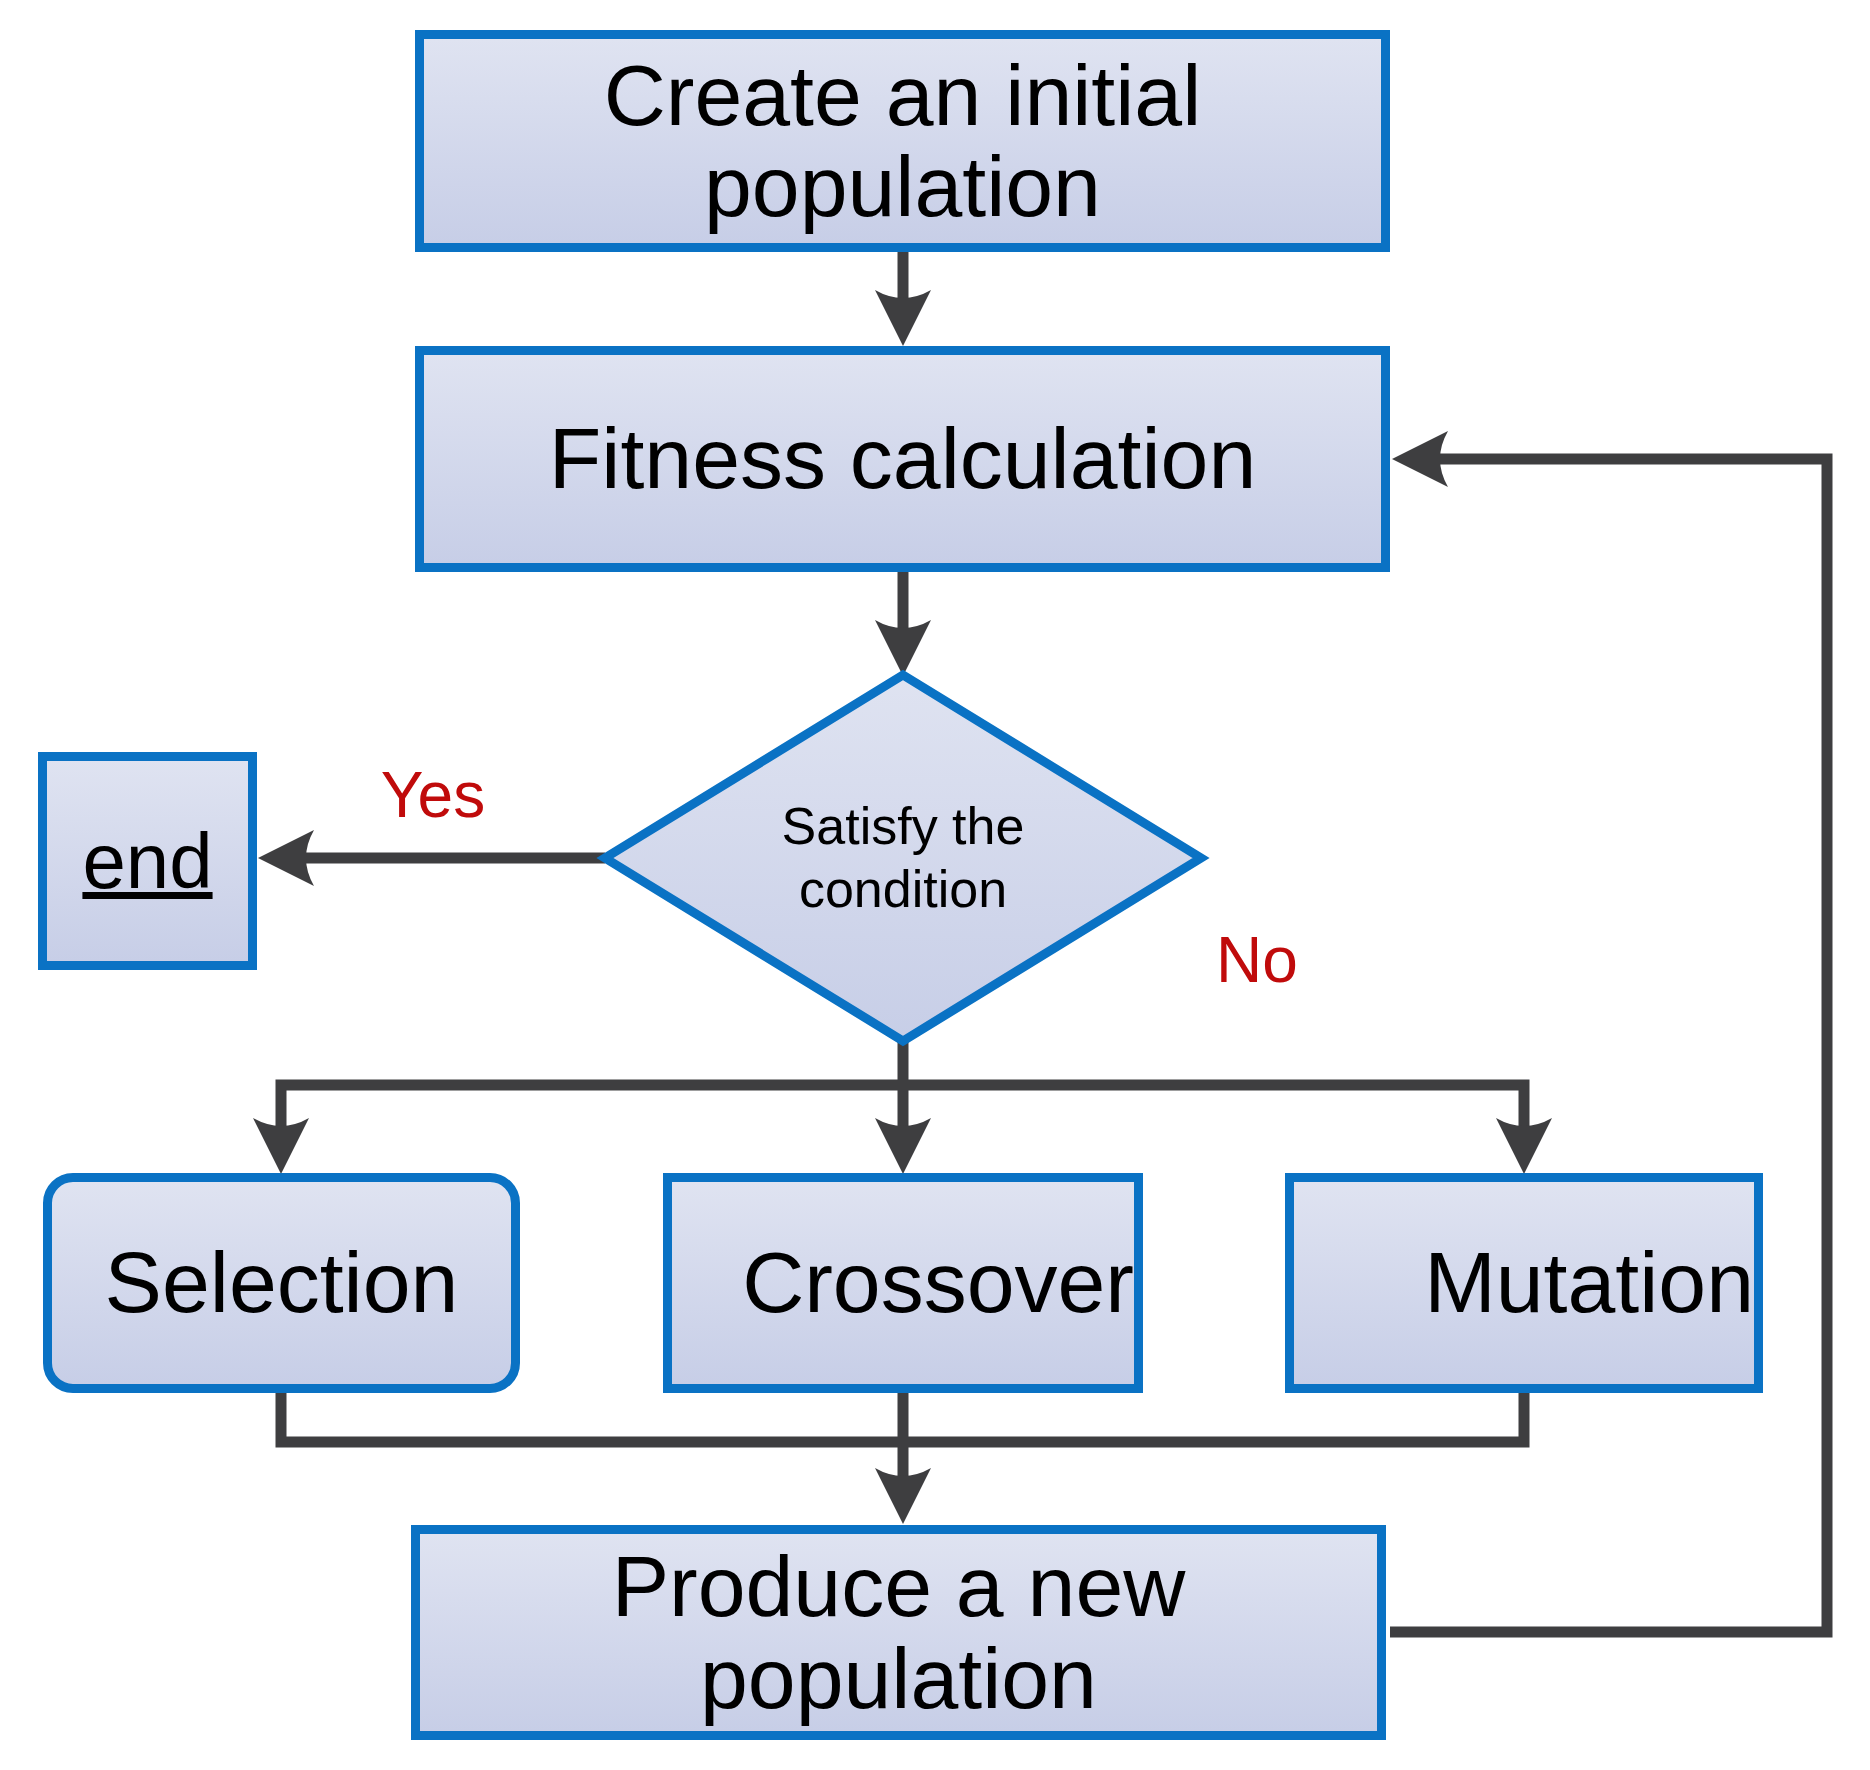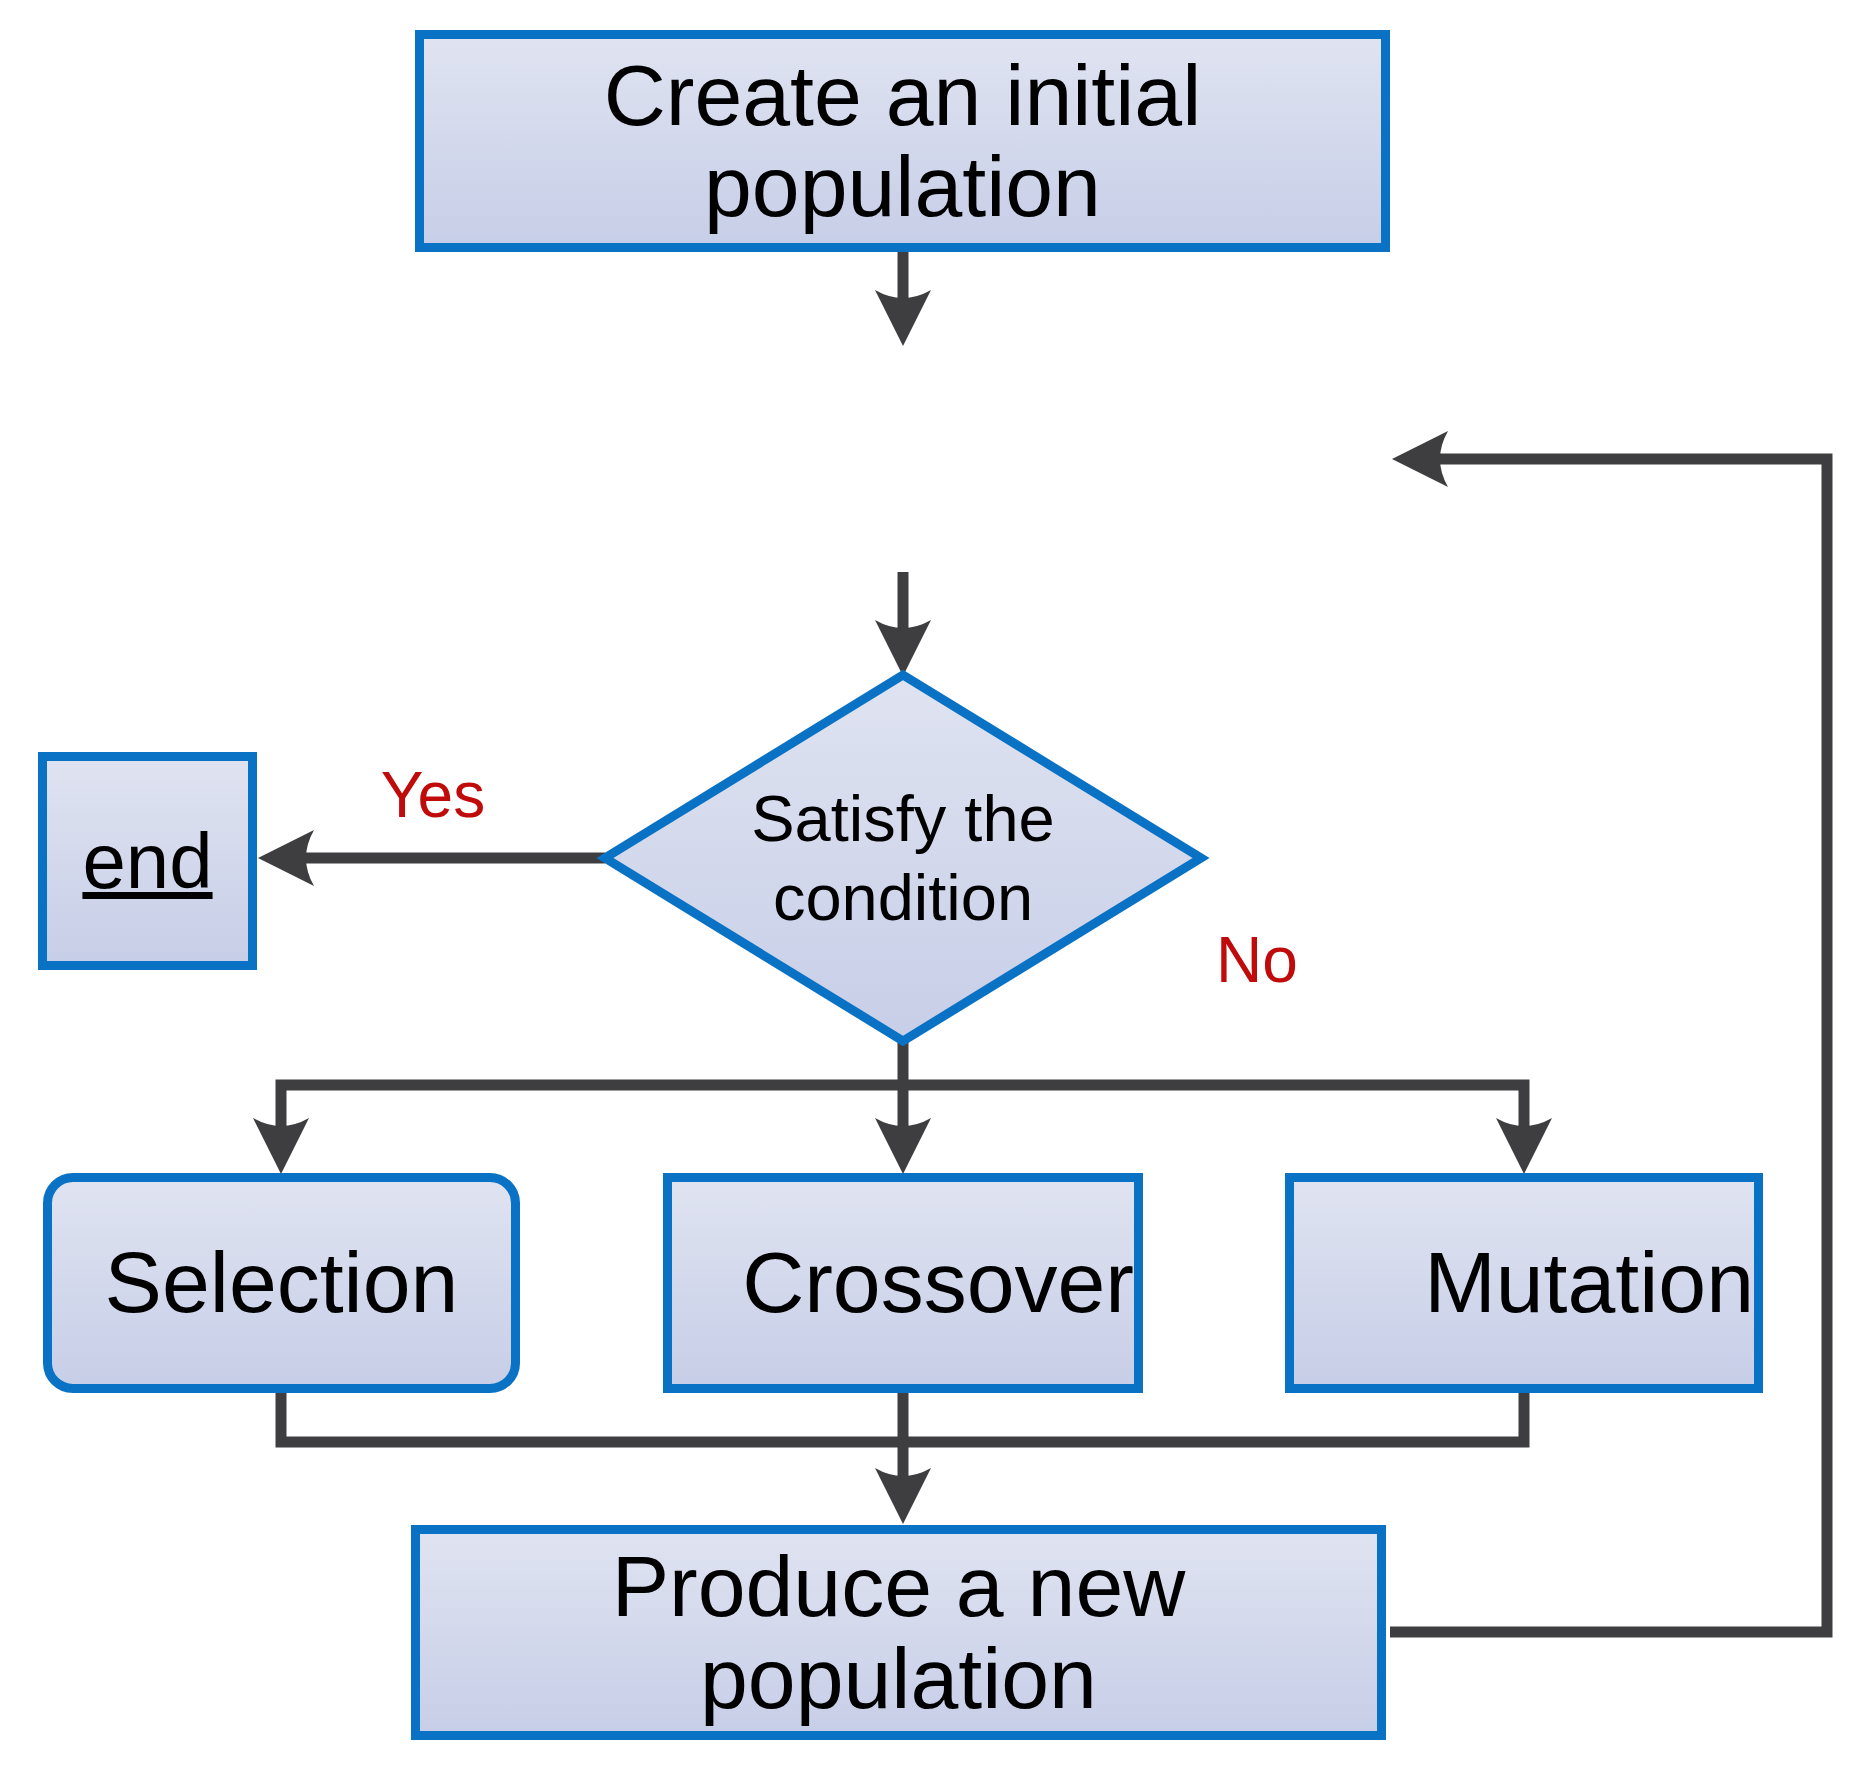--- a/index.html
+++ b/index.html
@@ -45,21 +45,21 @@
   .node-selection{left:43px;  top:1173px; width:477px; height:220px;border-radius:30px;}
   .node-crossover{left:663px; top:1173px; width:480px; height:220px;justify-content:flex-end;}
   .node-mutation {left:1285px;top:1173px; width:478px; height:220px;justify-content:flex-end;}
   .node-produce  {left:411px; top:1525px; width:975px; height:215px;}
   .diamond-label{
     position:absolute;
     left:653px; top:738px; width:500px; height:240px;
     display:flex;align-items:center;justify-content:center;
     text-align:center;
     color:var(--text);
-    font-size:65px;line-height:1.22;
+    font-size:52px;line-height:1.22;
   }
   .diamond-label .label{white-space:normal;max-width:440px;}
   .edge-label{
     position:absolute;
     transform:translate(-50%,-50%);
     color:var(--decision-label);
     font-size:64px;
     white-space:nowrap;
   }
   .edge-label-yes{left:433px;top:795px;}
@@ -112,20 +112,23 @@
       <path class="arrowhead" d="M1392 459 L1448 431 Q1432 459 1448 487 Z"></path>
     </g>
 
     <polygon class="diamond-shape" points="903,675 1201,858 903,1041 605,858"></polygon>
   </svg>
 
   <div class="node node-create two-line">
     <span class="label">Create an initial population</span>
   </div>
 
+  <div class="node node-fitness">
+    <span class="label">Fitness calculation</span>
+  </div>
 
   <div class="node node-end">
     <span class="label">end</span>
   </div>
 
   <div class="node node-selection">
     <span class="label">Selection</span>
   </div>
 
   <div class="node node-crossover">

